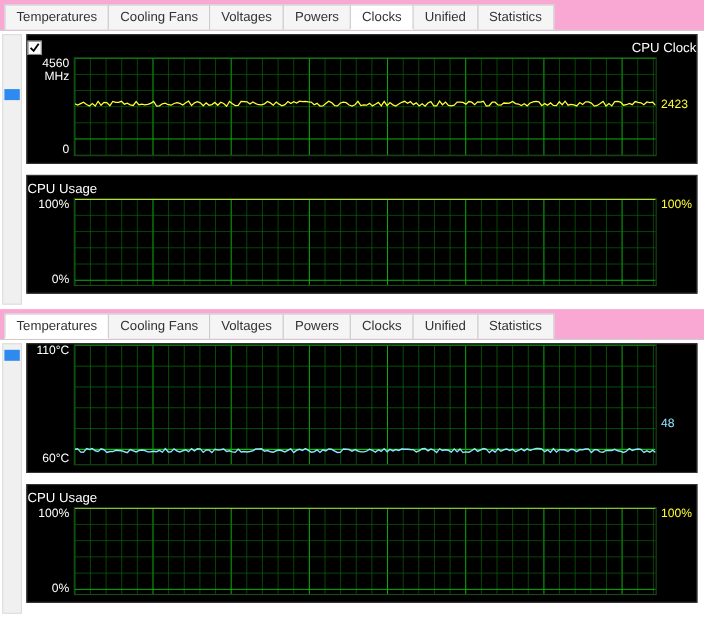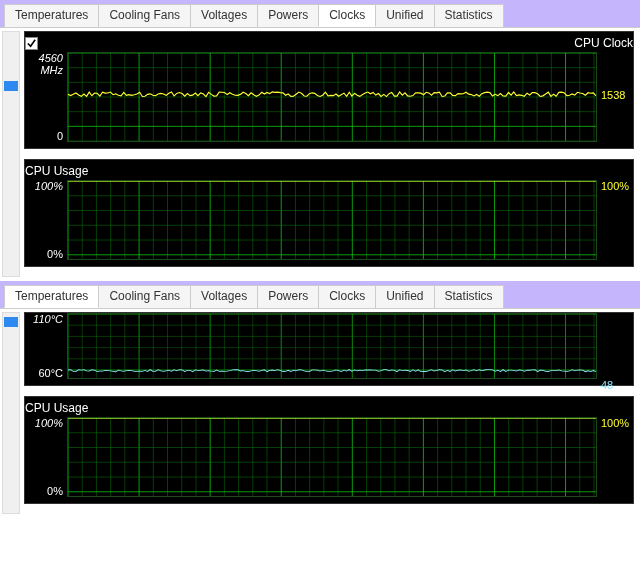--- a/index.html
+++ b/index.html
@@ -7,21 +7,21 @@
     font-family: "Segoe UI", Tahoma, sans-serif;
     font-size: 12px;
     background: #fff;
     width: 640px;
     color: #000;
   }
   .panel { position: relative; }
   .tabs {
     display: flex;
     border-bottom: 1px solid #ccc;
-    background: #c4b5fd;
+    background: #f9a8d4;
     padding-left: 4px;
     padding-top: 4px;
     gap: 0;
     position: relative;
     z-index: 2;
     margin-bottom: -1px;
   }
   .tab {
     padding: 3px 10px 4px;
     border: 1px solid #ccc;
@@ -119,21 +119,21 @@
     height: 100%;
     position: absolute;
     inset: 0;
   }
   .grid-line { stroke: #0a7a0a; stroke-width: 0.5; }
   .grid-line.thick { stroke: #0fbf0f; stroke-width: 0.8; }
   .series-yellow { stroke: #ffff33; stroke-width: 1.1; fill: none; }
   .series-cyan  { stroke: #8fe6ff; stroke-width: 1.0; fill: none; }
   .val-yellow { color: #ffff33; }
   .val-cyan { color: #8fe6ff; }
-  .unit-line { line-height: 1.1; font-style: italic; }
+  .unit-line { line-height: 1.1; }
 </style>
 </head>
 <body>
 
 <div id="root">
     <div class="panel">
       <div class="tabs">
         <div class="tab">Temperatures</div>
         <div class="tab">Cooling Fans</div>
         <div class="tab">Voltages</div>
@@ -207,21 +207,21 @@
                   <line x1="0" y1="0" x2="520" y2="0" class="grid-line thick"></line>
                   <line x1="0" y1="14" x2="520" y2="14" class="grid-line"></line>
                   <line x1="0" y1="28" x2="520" y2="28" class="grid-line"></line>
                   <line x1="0" y1="42" x2="520" y2="42" class="grid-line"></line>
                   <line x1="0" y1="56" x2="520" y2="56" class="grid-line"></line>
                   <line x1="0" y1="70" x2="520" y2="70" class="grid-line thick"></line>
                   <line x1="0" y1="84" x2="520" y2="84" class="grid-line"></line>
                   <path d="M0.0 39.4 L2.6 40.6 L5.2 39.3 L7.8 38.1 L10.5 40.1 L13.1 41.4 L15.7 39.2 L18.3 41.4 L20.9 37.3 L23.5 40.8 L26.1 38.2 L28.7 38.4 L31.4 41.1 L34.0 37.4 L36.6 38.3 L39.2 38.2 L41.8 37.3 L44.4 39.8 L47.0 39.0 L49.6 40.4 L52.3 40.9 L54.9 37.5 L57.5 40.4 L60.1 39.8 L62.7 40.5 L65.3 39.9 L67.9 39.1 L70.6 37.4 L73.2 41.5 L75.8 41.3 L78.4 39.5 L81.0 39.0 L83.6 40.3 L86.2 40.7 L88.8 39.2 L91.5 38.5 L94.1 39.1 L96.7 40.5 L99.3 38.5 L101.9 37.2 L104.5 41.0 L107.1 38.6 L109.7 37.7 L112.4 38.7 L115.0 41.2 L117.6 38.7 L120.2 40.7 L122.8 40.2 L125.4 38.3 L128.0 40.8 L130.7 38.1 L133.3 39.2 L135.9 41.6 L138.5 37.5 L141.1 39.5 L143.7 41.1 L146.3 40.9 L148.9 37.3 L151.6 37.5 L154.2 37.7 L156.8 39.7 L159.4 37.9 L162.0 39.3 L164.6 40.3 L167.2 40.4 L169.8 39.5 L172.5 37.5 L175.1 38.7 L177.7 40.7 L180.3 38.0 L182.9 39.8 L185.5 41.3 L188.1 40.2 L190.8 37.5 L193.4 39.2 L196.0 37.7 L198.6 38.8 L201.2 37.2 L203.8 37.6 L206.4 37.4 L209.0 37.8 L211.7 38.0 L214.3 40.3 L216.9 39.1 L219.5 41.4 L222.1 41.3 L224.7 39.3 L227.3 37.3 L229.9 38.4 L232.6 41.0 L235.2 41.3 L237.8 38.8 L240.4 38.0 L243.0 38.5 L245.6 40.5 L248.2 41.5 L250.9 40.3 L253.5 37.3 L256.1 41.0 L258.7 40.4 L261.3 40.7 L263.9 39.1 L266.5 41.3 L269.1 39.9 L271.8 38.3 L274.4 41.3 L277.0 37.4 L279.6 41.1 L282.2 38.4 L284.8 40.4 L287.4 41.4 L290.1 39.7 L292.7 38.2 L295.3 37.3 L297.9 39.0 L300.5 37.6 L303.1 40.2 L305.7 38.7 L308.3 41.4 L311.0 39.5 L313.6 41.6 L316.2 38.8 L318.8 37.6 L321.4 41.2 L324.0 41.2 L326.6 37.2 L329.2 40.3 L331.9 38.0 L334.5 40.9 L337.1 41.3 L339.7 40.6 L342.3 38.0 L344.9 38.0 L347.5 38.3 L350.2 39.8 L352.8 37.5 L355.4 38.1 L358.0 40.2 L360.6 37.8 L363.2 38.1 L365.8 37.3 L368.4 41.5 L371.1 41.0 L373.7 38.1 L376.3 38.1 L378.9 40.4 L381.5 40.7 L384.1 38.8 L386.7 39.0 L389.3 38.9 L392.0 37.4 L394.6 39.3 L397.2 39.7 L399.8 41.0 L402.4 39.5 L405.0 41.3 L407.6 38.8 L410.3 37.8 L412.9 37.3 L415.5 37.8 L418.1 41.1 L420.7 39.3 L423.3 40.7 L425.9 38.7 L428.5 40.9 L431.2 41.1 L433.8 37.7 L436.4 40.3 L439.0 37.2 L441.6 40.7 L444.2 40.0 L446.8 40.4 L449.4 41.3 L452.1 38.4 L454.7 40.1 L457.3 37.8 L459.9 37.8 L462.5 38.9 L465.1 41.5 L467.7 40.9 L470.4 39.2 L473.0 37.4 L475.6 41.4 L478.2 39.3 L480.8 41.3 L483.4 37.6 L486.0 37.3 L488.6 38.0 L491.3 40.7 L493.9 40.3 L496.5 39.1 L499.1 40.2 L501.7 37.5 L504.3 38.2 L506.9 38.6 L509.5 40.3 L512.2 37.9 L514.8 38.4 L517.4 38.1 L520.0 40.9 " class="series-yellow"></path>
                 </svg>
               </div>
-              <div class="y-val-right val-yellow" style="align-items: flex-start; padding-top: 36.5539px;">1538</div>
+              <div class="y-val-right val-yellow" style="align-items: flex-start; padding-top: 36.5539px;">2423</div>
             </div>
           </div>
           <div class="chart-block">
             <div class="chart-title-row">
               <span>CPU Usage</span>
             </div>
             <div class="plot-row" style="height:86px;">
               <div class="y-labels-left">
                 <div style="text-align:right;">
                   <div class="unit-line">100%</div>
@@ -292,21 +292,21 @@
         <div class="tab">Clocks</div>
         <div class="tab">Unified</div>
         <div class="tab">Statistics</div>
       </div>
       <div class="body-row">
         <div class="scroll-col">
           <div class="scroll-thumb" style="top:2%;"></div>
         </div>
         <div class="charts-col">
           <div class="chart-block">
-            <div class="plot-row" style="height:72px;">
+            <div class="plot-row" style="height:116px;">
               <div class="y-labels-left">
                 <div style="text-align:right;">
                   <div class="unit-line">110°C</div>
                 </div>
                 <div>60°C</div>
               </div>
               <div class="plot">
                 <svg viewBox="0 0 520 80" preserveAspectRatio="none">
                   <line x1="0" y1="0" x2="0" y2="80" class="grid-line thick"></line>
                   <line x1="14" y1="0" x2="14" y2="80" class="grid-line"></line>

